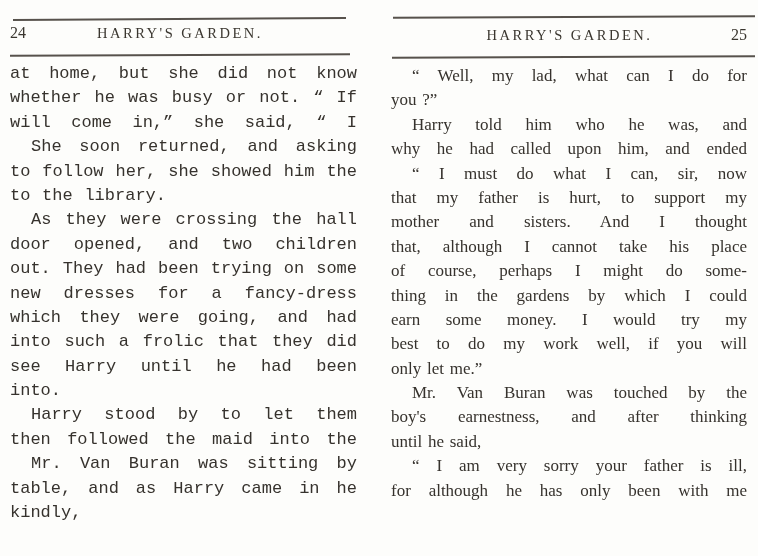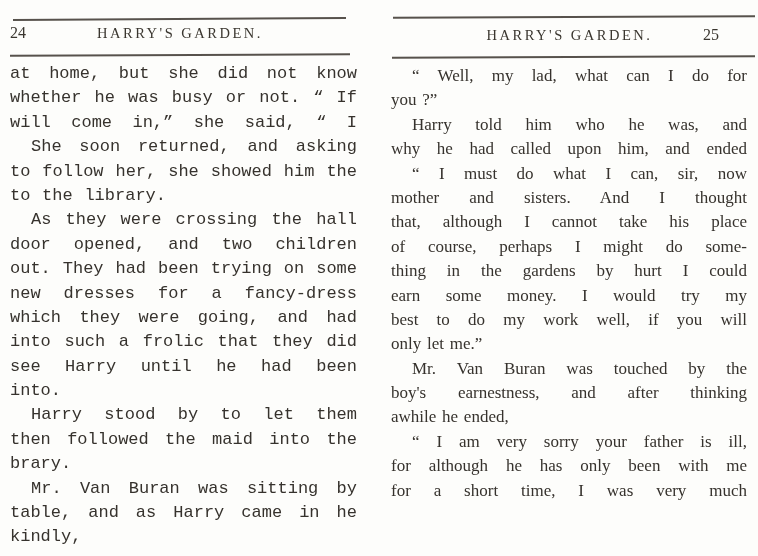--- a/index.html
+++ b/index.html
@@ -23,21 +23,21 @@
 
   .hdr {
     position: absolute;
     display: grid;
     grid-template-columns: 44px 1fr 44px;
     align-items: baseline;
   }
   .page.left  .hdr { left: 10px; width: 340px; top: 24px; }
   .page.right .hdr { left: 13px; width: 355px; top: 26px; }
   .pnum { font-size: 16px; color: #3a362f; }
-  .pnum.r { }
+  .pnum.r { text-align: right; }
   .hdr .title {
     text-align: center;
     font-size: 14.5px;
     letter-spacing: 2.5px;
     color: #3a362f;
     white-space: nowrap;
   }
 
   .body-text { position: absolute; font-size: 17px; }
   .page.left  .body-text { left: 10px; top: 62px; width: 347px; font-family: Liberation Mono, monospace; }
@@ -77,50 +77,49 @@
         <div class="line j indent">As they were crossing the hall a</div>
         <div class="line j">door opened, and two children rushed</div>
         <div class="line j">out. They had been trying on some</div>
         <div class="line j">new dresses for a fancy-dress party to</div>
         <div class="line j">which they were going, and had got</div>
         <div class="line j">into such a frolic that they did not</div>
         <div class="line j">see Harry until he had been nearly run</div>
         <div class="line">into.</div>
         <div class="line j indent">Harry stood by to let them soon, and</div>
         <div class="line j">then followed the maid into the li-</div>
-        <div class="line">brary.</div>
         <div class="line j indent">Mr. Van Buran was sitting by his</div>
         <div class="line j">table, and as Harry came in he said</div>
         <div class="line">kindly,</div>
       </div>
   </section>
 
   <section class="page right">
     <div class="rule top"></div>
     <div class="hdr">
       <span class="pnum"></span>
       <span class="title">HARRY'S GARDEN.</span>
       <span class="pnum r">25</span>
     </div>
     <div class="rule bot"></div>
     <div class="body-text">
         <div class="line j indent">“ Well, my lad, what can I do for</div>
         <div class="line">you ?”</div>
         <div class="line j indent">Harry told him who he was, and</div>
         <div class="line j">why he had called upon him, and ended</div>
         <div class="line j indent">“ I must do what I can, sir, now</div>
+        <div class="line j">that my father is hurt, to support my</div>
         <div class="line j">mother and sisters. And I thought</div>
         <div class="line j">that, although I cannot take his place</div>
         <div class="line j">of course, perhaps I might do some-</div>
-        <div class="line j">thing in the gardens by hurt I could</div>
+        <div class="line j">thing in the gardens by which I could</div>
         <div class="line j">earn some money. I would try my</div>
         <div class="line j">best to do my work well, if you will</div>
         <div class="line">only let me.”</div>
         <div class="line j indent">Mr. Van Buran was touched by the</div>
         <div class="line j">boy's earnestness, and after thinking</div>
-        <div class="line">awhile he ended,</div>
+        <div class="line">until he said,</div>
         <div class="line j indent">“ I am very sorry your father is ill,</div>
         <div class="line j">for although he has only been with me</div>
-        <div class="line j">for a short time, I was very much</div>
       </div>
   </section>
 
 </div>
 
 </body></html>

